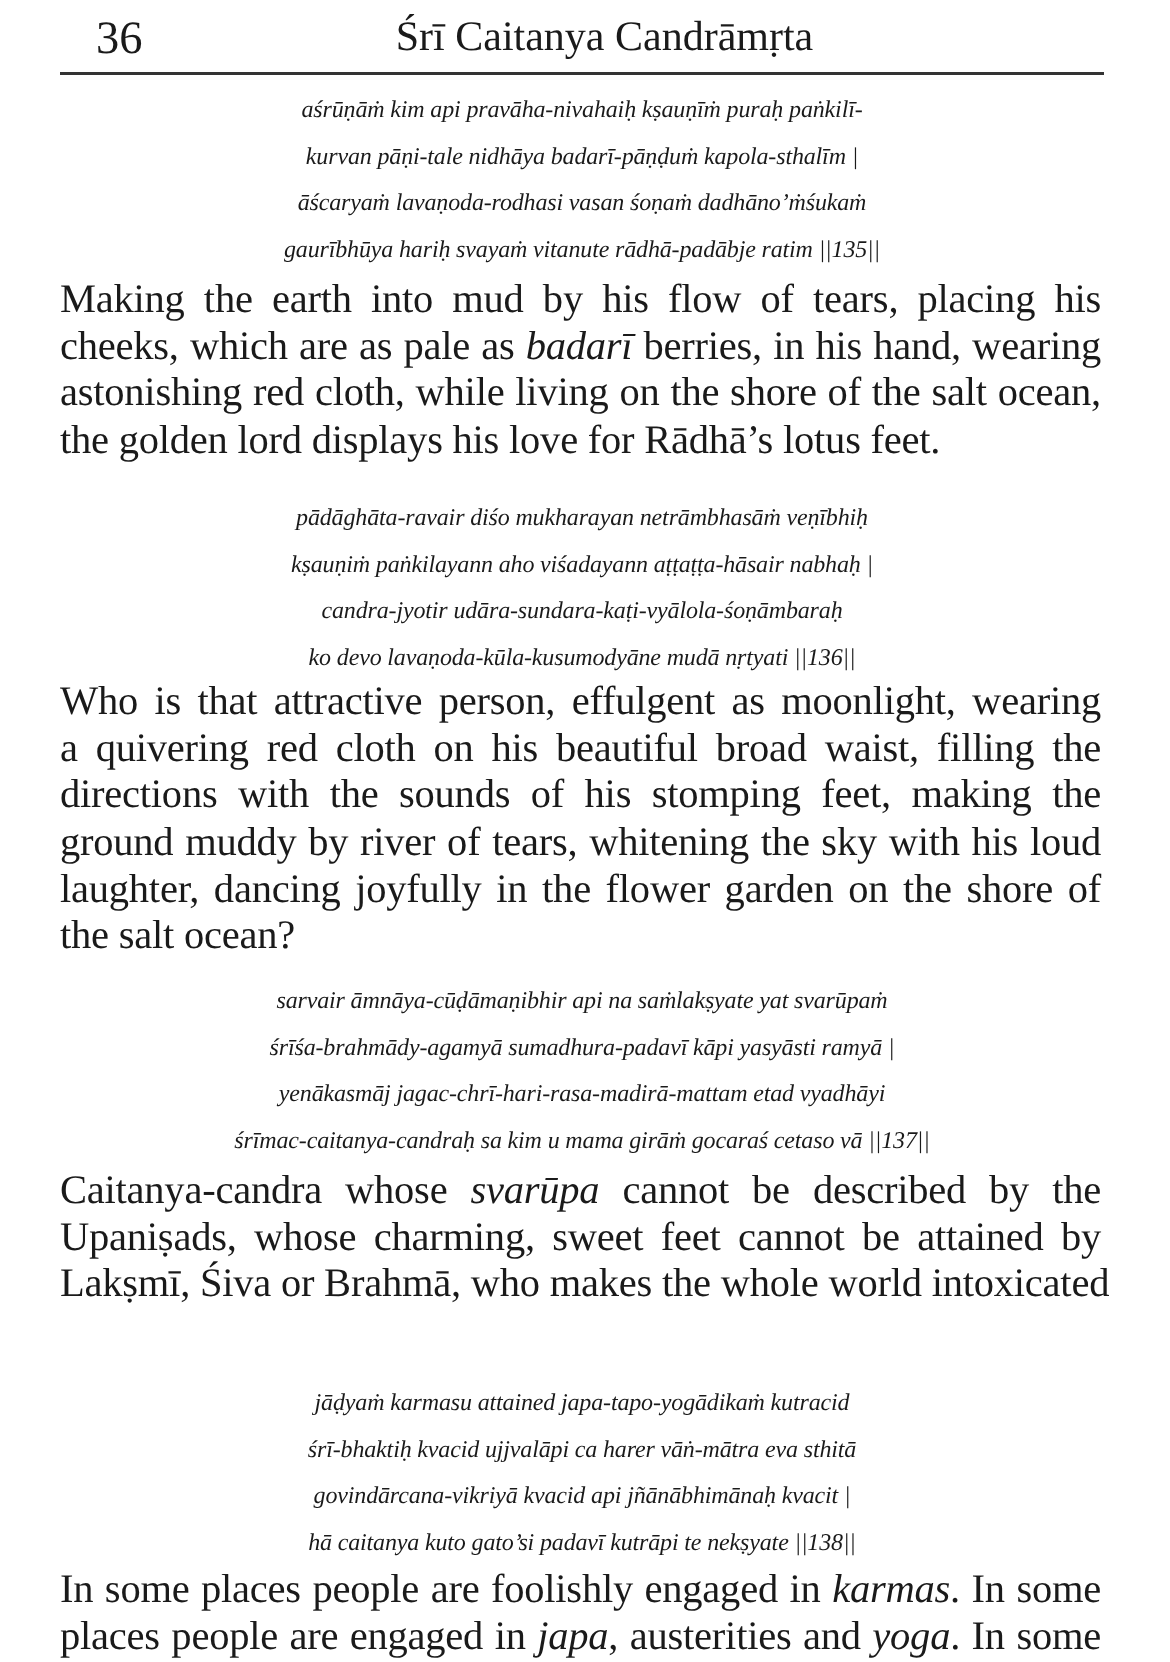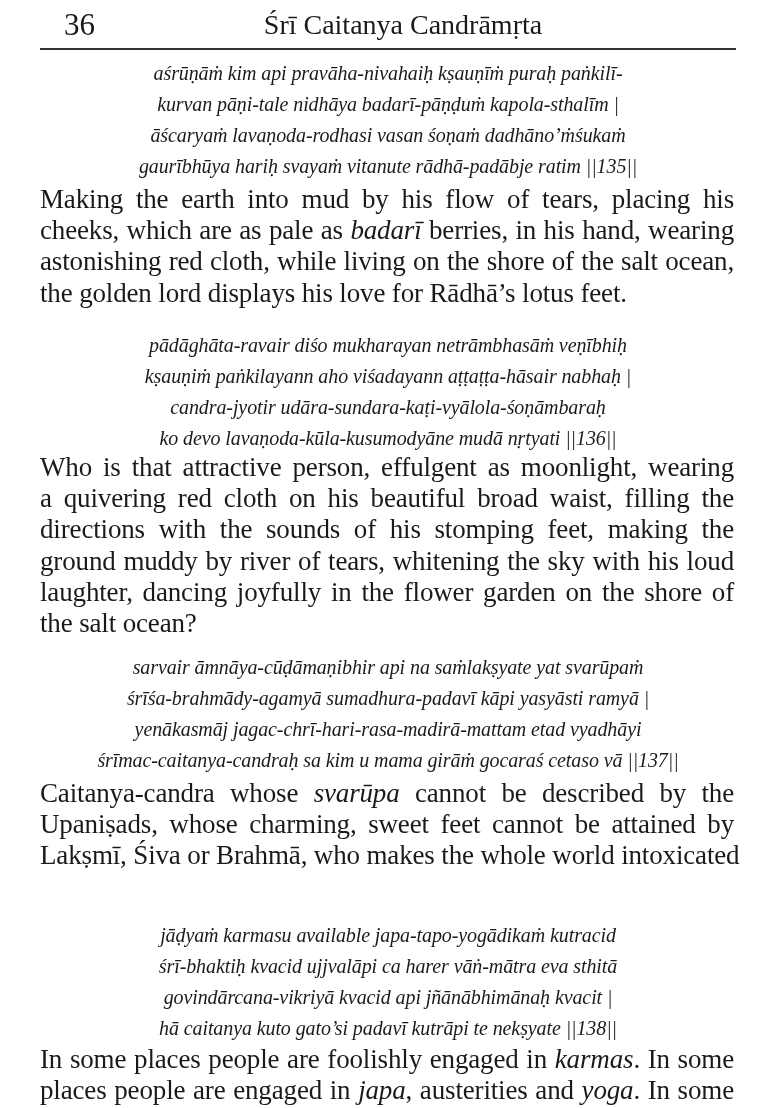--- a/index.html
+++ b/index.html
@@ -47,21 +47,21 @@
       width: 696px;
       height: 1.5px;
       background: #333333;
     }
     .verse {
       position: absolute;
       left: 40px;
       width: 696px;
       text-align: center;
       font-style: italic;
-      font-size: 20px;
+      font-size: 16px;
       line-height: 31px;
       letter-spacing: -0.1px;
     }
     .verse .line {
       display: block;
       white-space: nowrap;
     }
     .para {
       position: absolute;
       left: 40px;
@@ -128,21 +128,21 @@
   <span class="line">śrīmac-caitanya-candraḥ sa kim u mama girāṁ gocaraś cetaso vā ||137||</span>
 </div>
 
 <div class="para" style="top:778px;">
   <span class="line"><span>Caitanya-candra whose </span><em>svarūpa</em><span> cannot be described by the</span></span>
   <span class="line">Upaniṣads, whose charming, sweet feet cannot be attained by</span>
   <span class="line">Lakṣmī, Śiva or Brahmā, who makes the whole world intoxicated</span>
 </div>
 
 <div class="verse" style="top:920px;">
-  <span class="line">jāḍyaṁ karmasu available japa-tapo-yogādikaṁ kutracid</span>
+  <span class="line">jāḍyaṁ karmasu attained japa-tapo-yogādikaṁ kutracid</span>
   <span class="line">śrī-bhaktiḥ kvacid ujjvalāpi ca harer vāṅ-mātra eva sthitā</span>
   <span class="line">govindārcana-vikriyā kvacid api jñānābhimānaḥ kvacit |</span>
   <span class="line">hā caitanya kuto gato’si padavī kutrāpi te nekṣyate ||138||</span>
 </div>
 
 <div class="para" style="top:1044px;">
   <span class="line"><span>In some places people are foolishly engaged in </span><em>karmas</em><span>. In some</span></span>
   <span class="line"><span>places people are engaged in </span><em>japa</em><span>, austerities and </span><em>yoga</em><span>. In some</span></span>
 </div>
 

